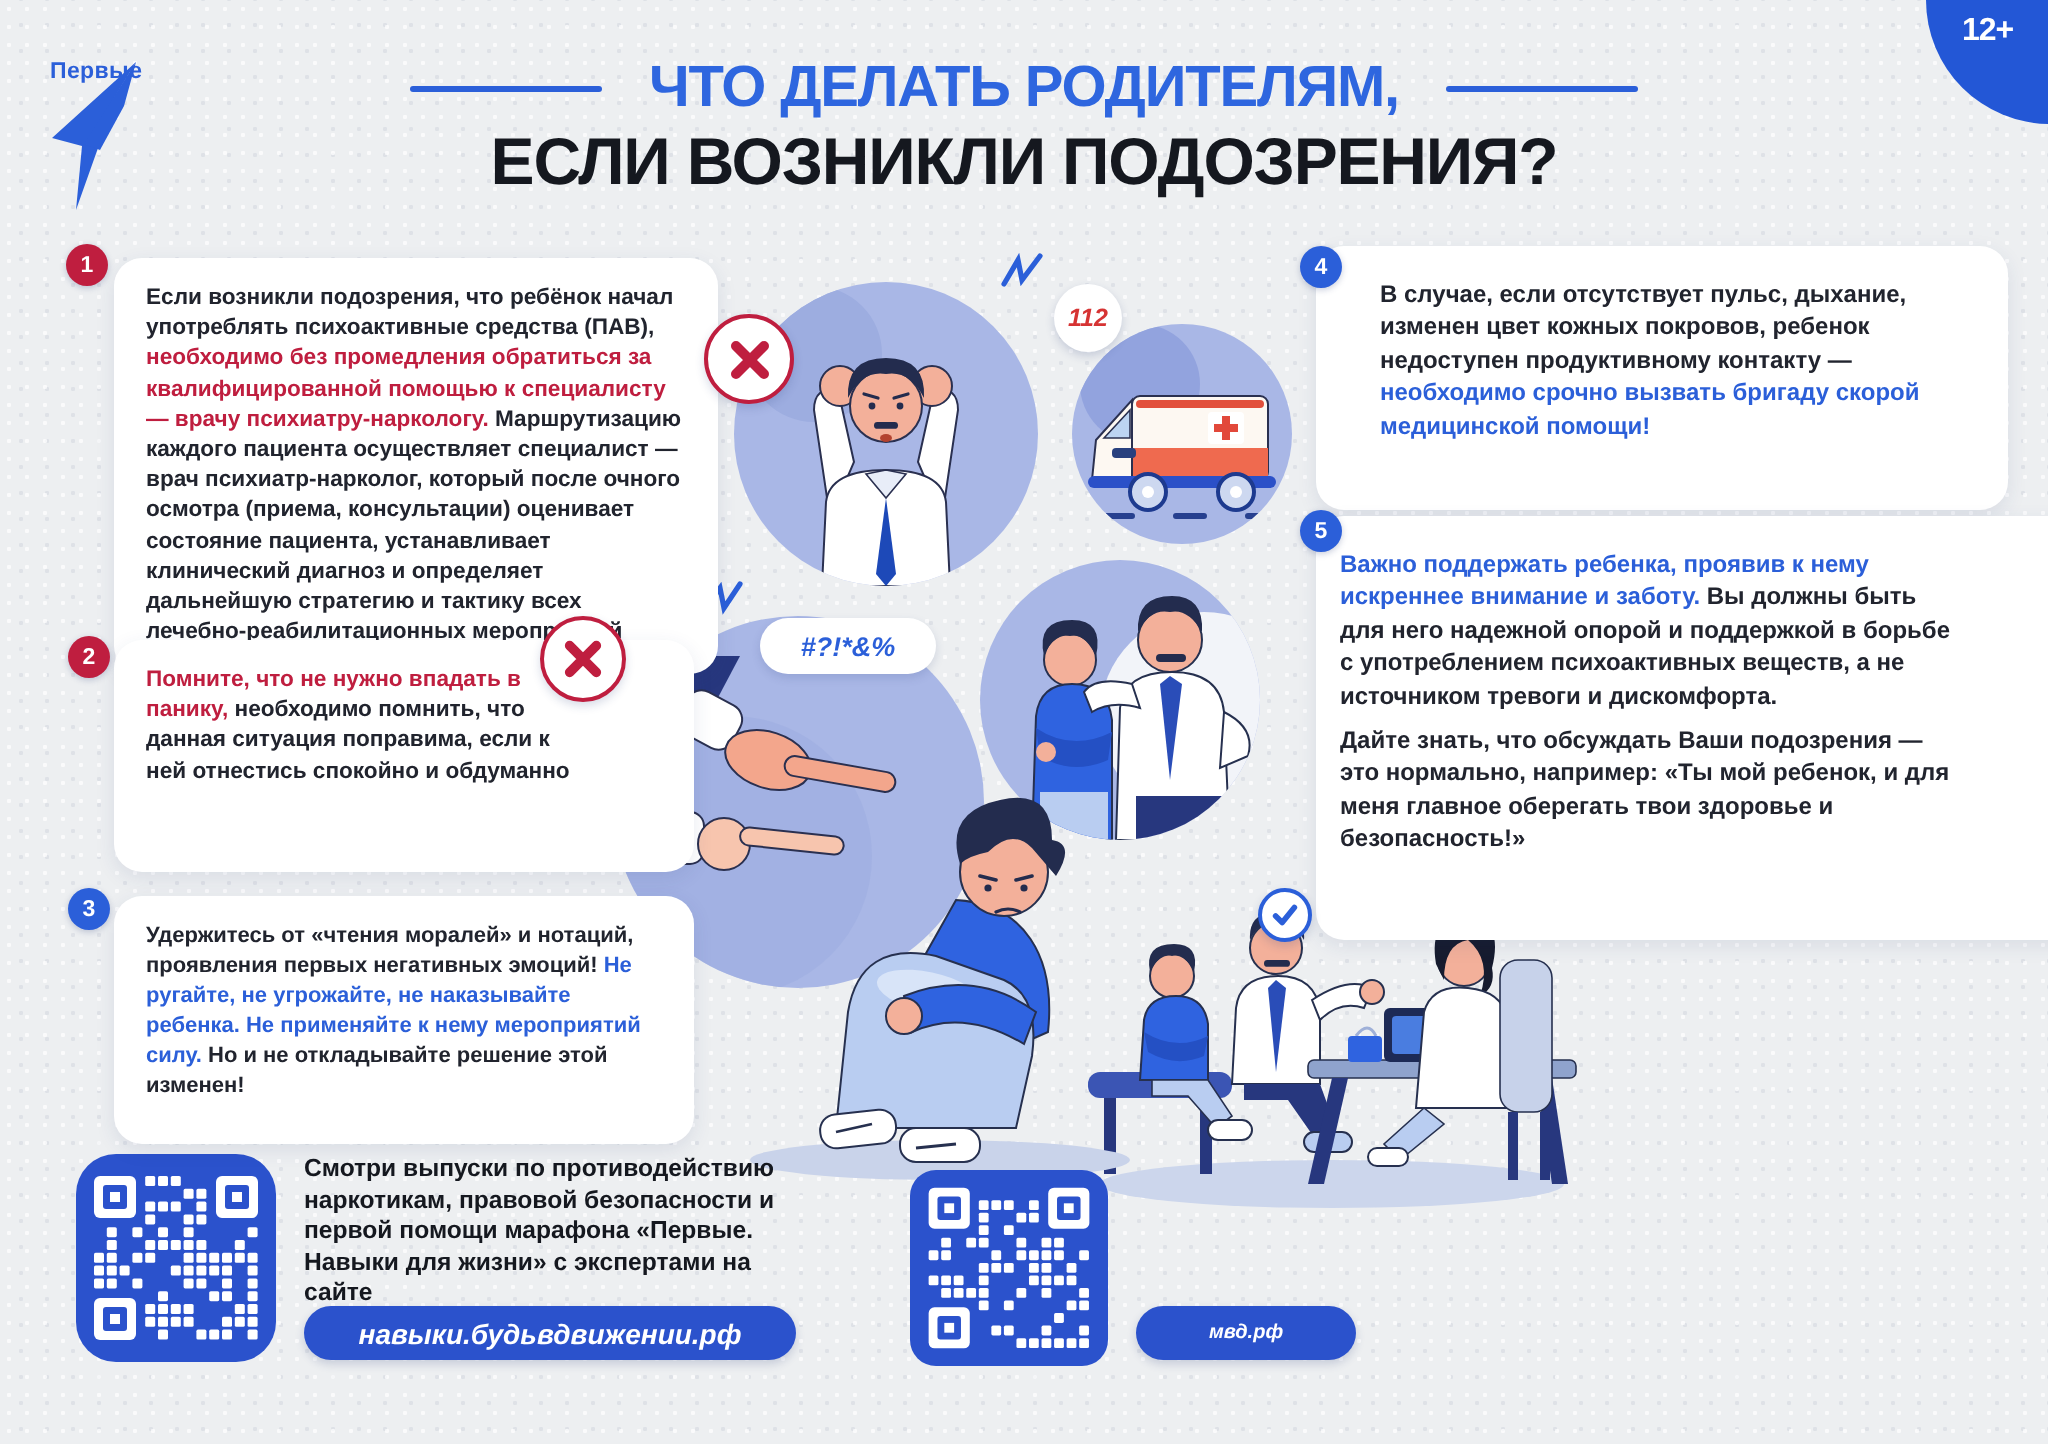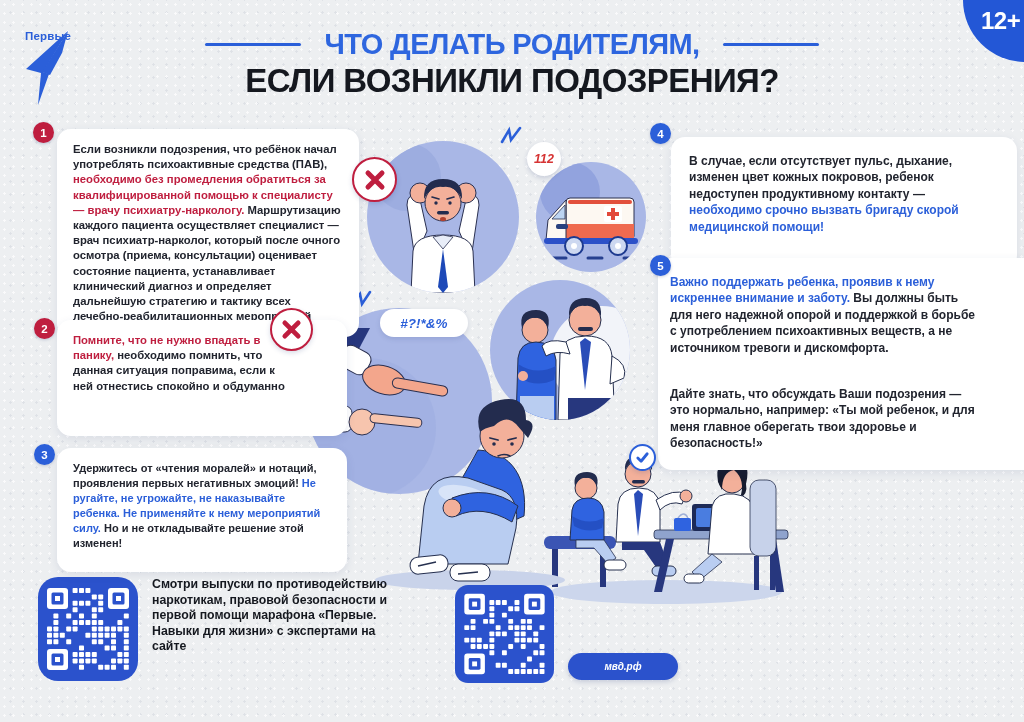--- a/index.html
+++ b/index.html
@@ -12,21 +12,21 @@
       radial-gradient(rgba(255,255,255,0.7) 1px, transparent 1.2px),
       radial-gradient(rgba(185,192,204,0.28) 1px, transparent 1.2px);
     background-size:9px 9px, 13px 13px;
     background-position:0 0, 4px 6px;
   }
   .abs { position:absolute; }
 
   
   .logo-text { color:#2b5fd9; font-weight:bold; font-size:11.5px; letter-spacing:.2px; }
   .age-badge { width:124px; height:124px; border-radius:50%; background:#2357d6; }
-  .age-text  { color:#fff; font-weight:bold; font-size:24px; letter-spacing:-.5px; }
+  .age-text  { color:#fff; font-weight:bold; font-size:16px; letter-spacing:-.5px; }
   .title-wrap { left:0; top:28px; width:1024px; text-align:center; }
   .title-row { display:flex; align-items:center; justify-content:center; gap:24px;text-align:center; }
   .title-line { width:96px; height:3px; border-radius:2px; background:#2b5fd9; }
   .title-1 { color:#2e66df; font-weight:bold; font-size:29px; letter-spacing:-.6px; }
   .title-2 { color:#15181f; font-weight:bold; font-size:33px; letter-spacing:-.6px; margin-top:1px; }
 
   
   .card {
     position:absolute; background:#ffffff; border-radius:14px;
     box-shadow:0 3px 10px rgba(40,60,120,.10);
@@ -293,28 +293,28 @@
     <svg width="21" height="21" viewBox="0 0 22 22">
       <path d="M4,4 L18,18 M18,4 L4,18" stroke="#bf1e3f" stroke-width="5" stroke-linecap="round"></path>
     </svg>
   </div>
 
   <div class="card" style="left:57px; top:448px; width:290px; height:124px;">
     <p style="max-width:252px; font-size:11px; line-height:14.9px;"><span>Удержитесь от «чтения моралей» и нотаций, проявления первых негативных эмоций! </span><span class="t-blue">Не ругайте, не угрожайте, не наказывайте ребенка. Не применяйте к нему мероприятий силу.</span><span> Но и не откладывайте решение этой изменен!</span></p>
   </div>
   <div class="numbadge nb-blue" style="left:34px; top:444px;">3</div>
 
-  <div class="card big" style="left:658px; top:137px; width:346px; height:132px; padding:16px 18px;margin-left:13px;">
+  <div class="card big" style="left:658px; top:123px; width:346px; height:132px; padding:16px 32px;">
     <p style="max-width:302px;"><span>В случае, если отсутствует пульс, дыхание, изменен цвет кожных покровов, ребенок недоступен продуктивному контакту — </span><span class="t-blue">необходимо срочно вызвать бригаду скорой медицинской помощи!</span></p>
   </div>
   <div class="numbadge nb-blue" style="left:650px; top:123px;">4</div>
 
   <div class="card big" style="left:658px; top:258px; width:407px; height:212px; padding:16px 12px;">
     <p style="max-width:312px;"><span class="t-blue">Важно поддержать ребенка, проявив к нему искреннее внимание и заботу.</span><span> Вы должны быть для него надежной опорой и поддержкой в борьбе с употреблением психоактивных веществ, а не источником тревоги и дискомфорта.</span></p>
-    <p style="max-width:312px; margin-top:30px;">Дайте знать, что обсуждать Ваши подозрения — это нормально, например: «Ты мой ребенок, и для меня главное оберегать твои здоровье и безопасность!»</p>
+    <p style="max-width:312px; margin-top:6px;">Дайте знать, что обсуждать Ваши подозрения — это нормально, например: «Ты мой ребенок, и для меня главное оберегать твои здоровье и безопасность!»</p>
   </div>
   <div class="numbadge nb-blue" style="left:650px; top:255px;">5</div>
   <div class="round-badge ok-badge" style="left:629px; top:444px; width:27px; height:27px;">
     <svg width="15" height="15" viewBox="0 0 16 16">
       <path d="M3,8.5 L6.5,12 L13,4" stroke="#2b5fd9" stroke-width="3" fill="none" stroke-linecap="round" stroke-linejoin="round"></path>
     </svg>
   </div>
 
   <div class="qr" style="left:38px; top:577px; width:100px; height:104px; border-radius:20px;">
     <svg viewBox="0 0 100 100" class="qr-art">
@@ -401,20 +401,21 @@
         <rect x="85.8" y="47.4" width="5" height="5" rx="0.8" fill="#fff"></rect>
         <rect x="85.8" y="53.8" width="5" height="5" rx="0.8" fill="#fff"></rect>
         <rect x="85.8" y="60.2" width="5" height="5" rx="0.8" fill="#fff"></rect>
         <rect x="85.8" y="66.6" width="5" height="5" rx="0.8" fill="#fff"></rect>
         <rect x="85.8" y="73.0" width="5" height="5" rx="0.8" fill="#fff"></rect>
         <rect x="85.8" y="79.4" width="5" height="5" rx="0.8" fill="#fff"></rect>
         <rect x="85.8" y="85.8" width="5" height="5" rx="0.8" fill="#fff"></rect>
       </svg>
   </div>
   <div class="footer-text" style="left:152px; top:577px; width:248px;">Смотри выпуски по противодействию наркотикам, правовой безопасности и первой помощи марафона «Первые. Навыки для жизни» с экспертами на сайте</div>
+  <div class="pill" style="left:152px; top:653px; width:246px; height:27px; font-size:14px;">навыки.будьвдвижении.рф</div>
 
   <div class="qr" style="left:455px; top:585px; width:99px; height:98px; border-radius:13px;">
     <svg viewBox="0 0 100 100" class="qr-art">
       <g fill="#fff">
         <rect x="9" y="9" width="21" height="21" rx="3"></rect>
           <rect x="70" y="9" width="21" height="21" rx="3"></rect>
           <rect x="9" y="70" width="21" height="21" rx="3"></rect>
       </g>
       <g fill="#2b52cc">
         <rect x="13.5" y="13.5" width="12" height="12" rx="1.5"></rect>

